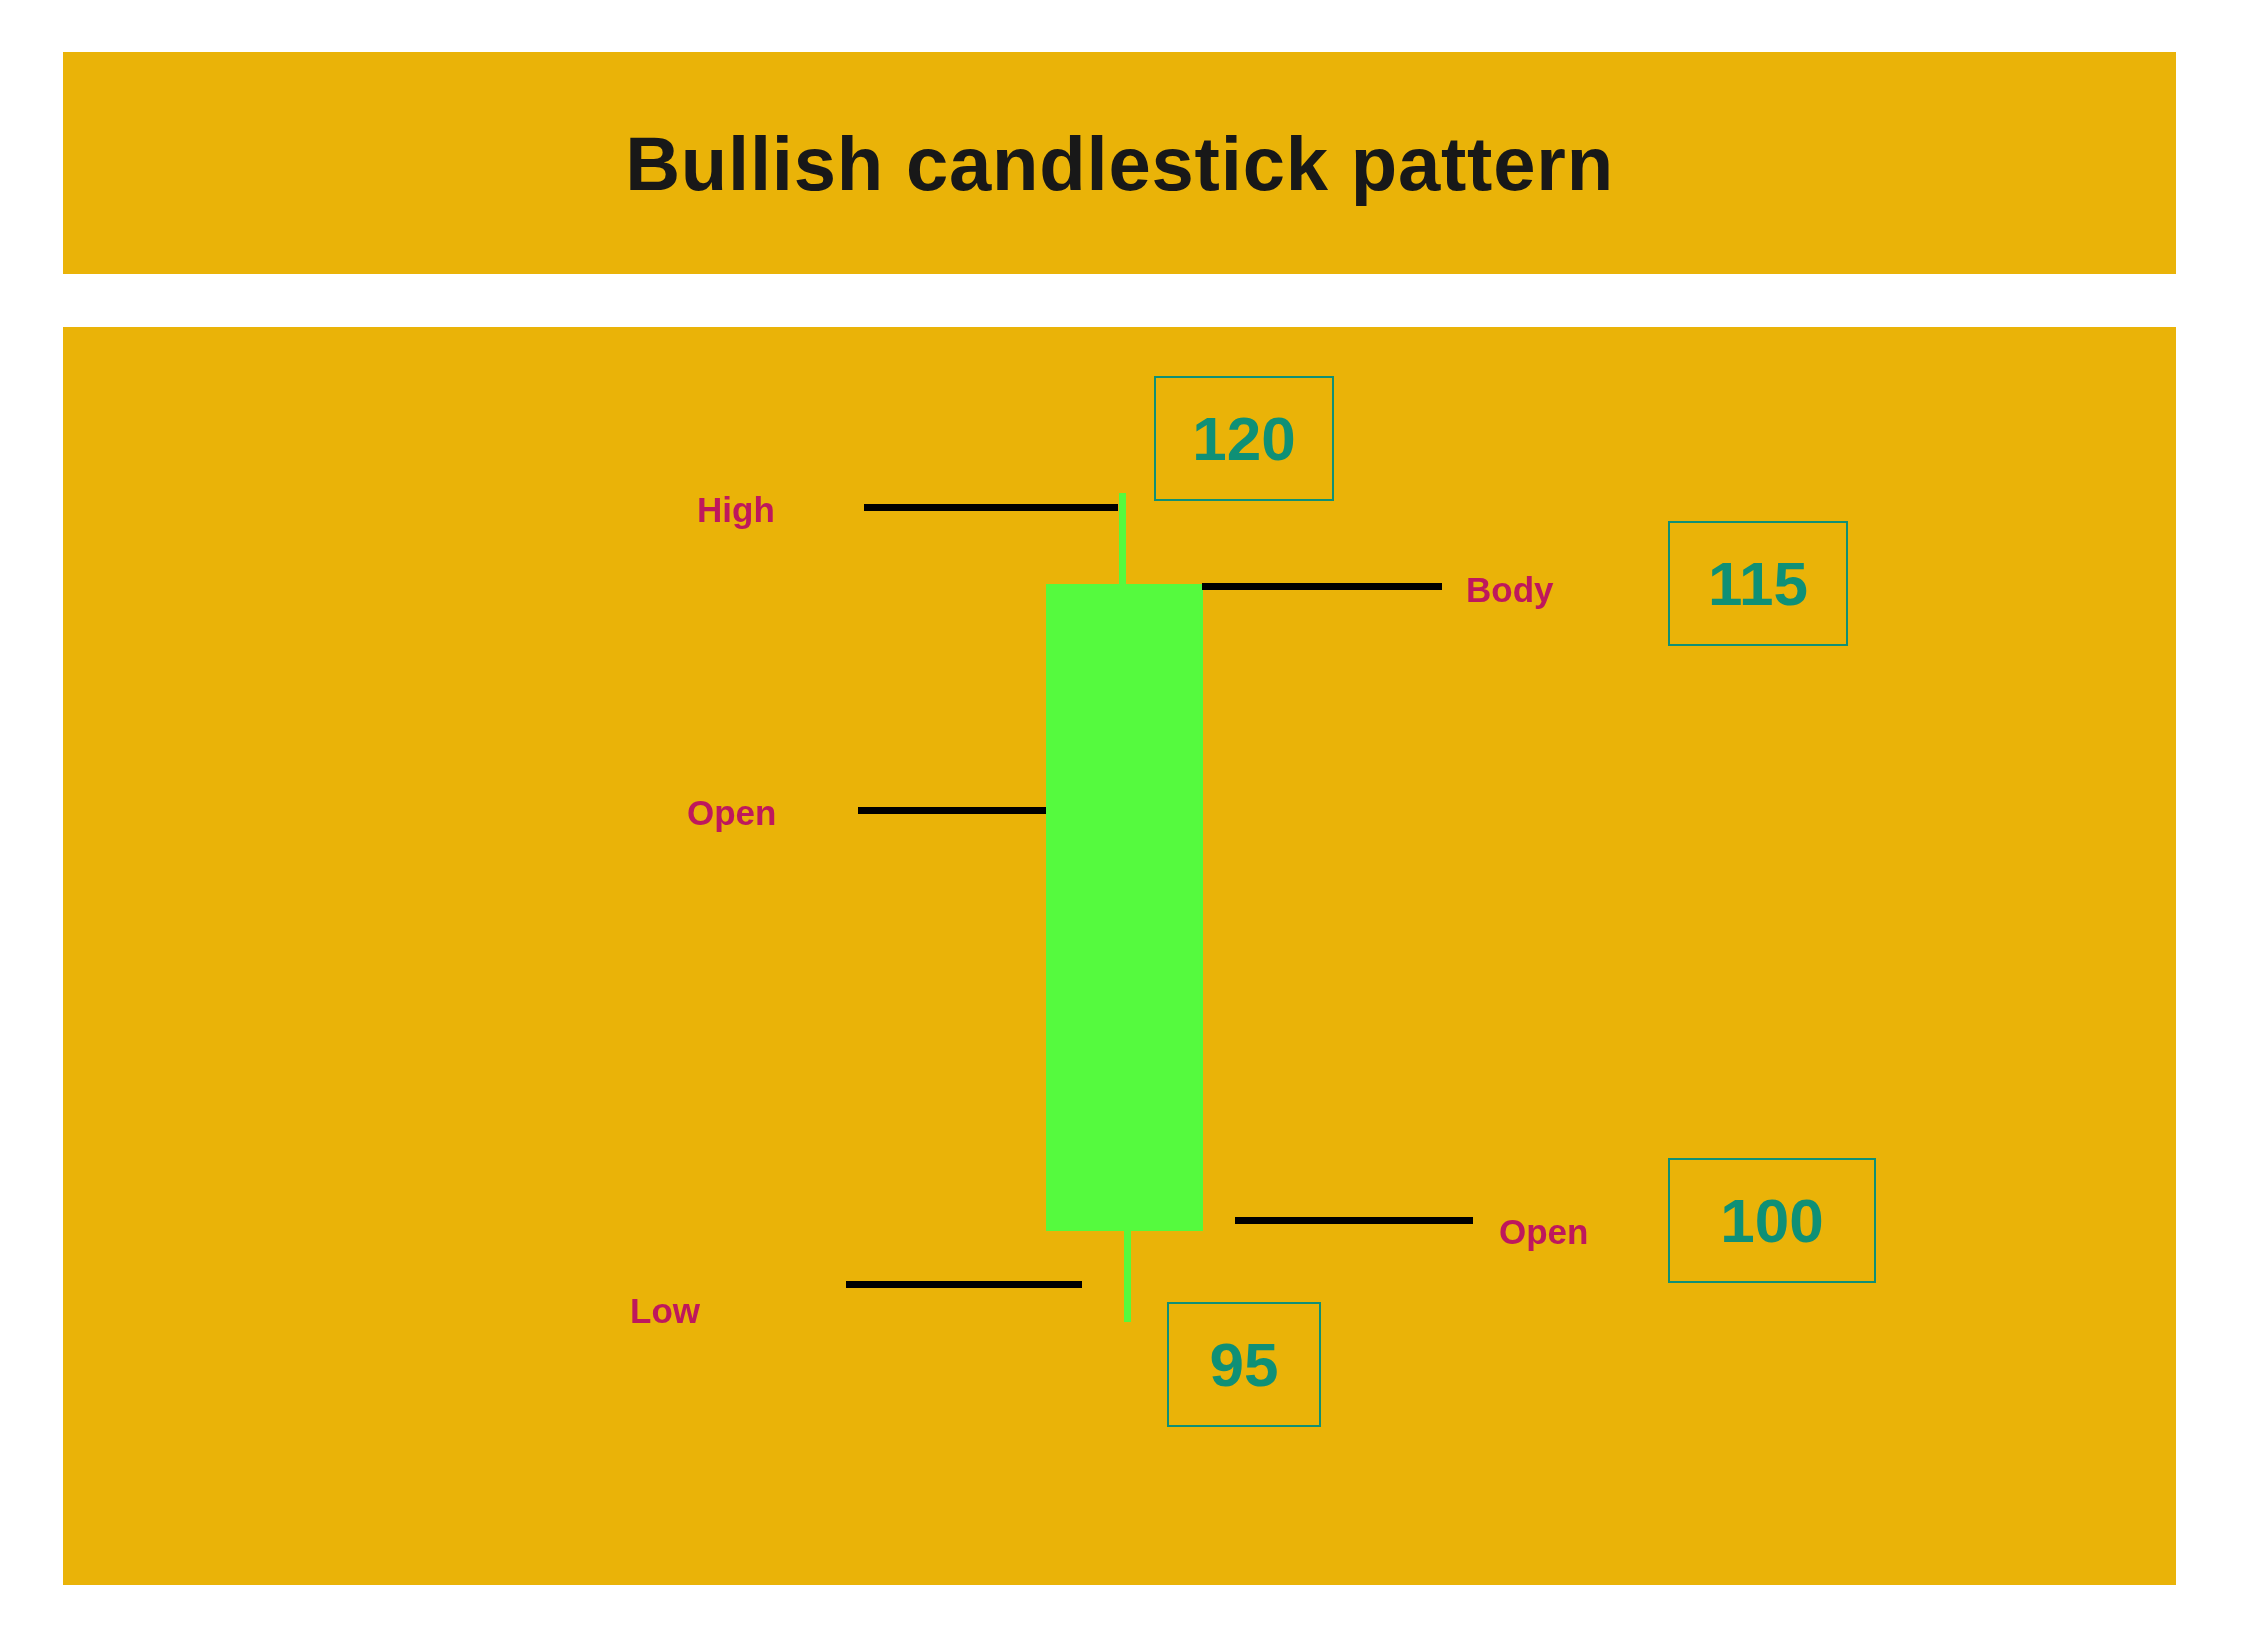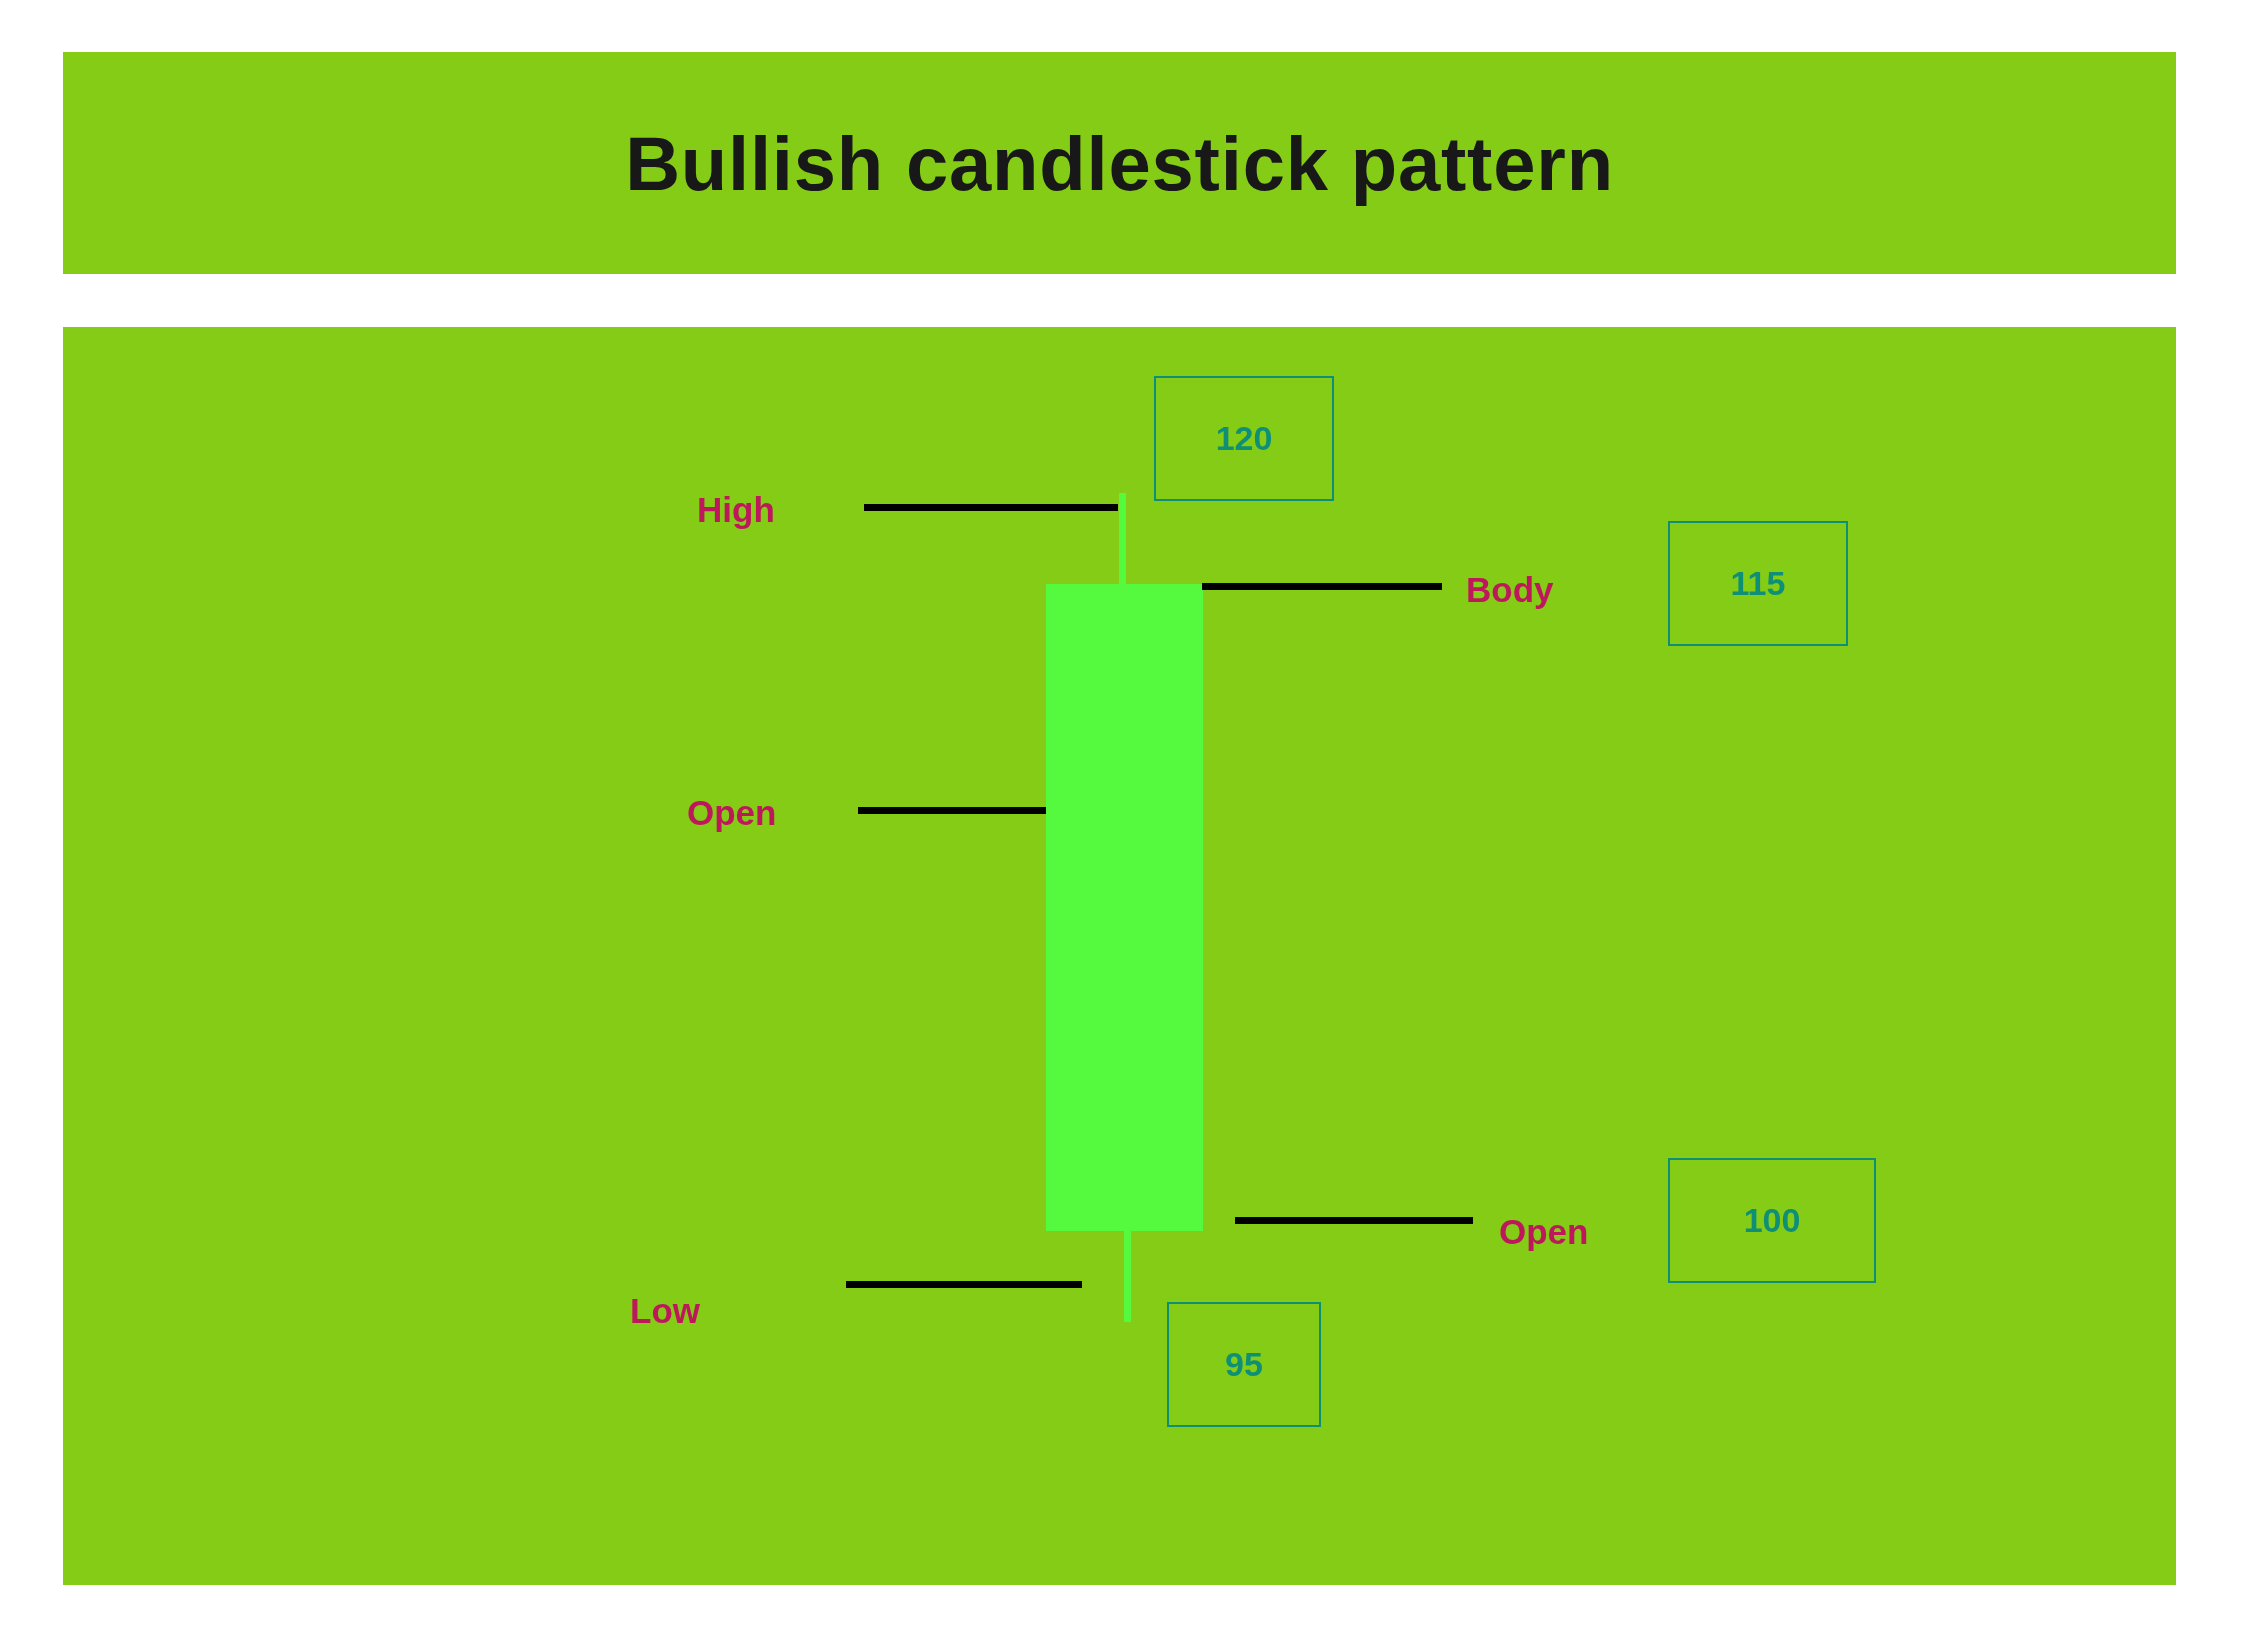--- a/index.html
+++ b/index.html
@@ -10,21 +10,21 @@
   .page {
     position: relative;
     width: 2250px;
     height: 1645px;
     background: #ffffff;
     font-family: "Liberation Sans", sans-serif;
     overflow: hidden;
   }
   .panel {
     position: absolute;
-    background: #84cc16;
+    background: #eab308;
   }
   .panel--title {
     left: 63px;
     top: 52px;
     width: 2113px;
     height: 222px;
   }
   .panel--main {
     left: 63px;
     top: 327px;
@@ -95,21 +95,21 @@
   .lbl--open  { left: 1499px; top: 1223px; margin-top: 8px; }
   .lbl--low   { left: 630px;  top: 1286px; margin-top: 24px; }
   
   .vbox {
     position: absolute;
     border: 2.5px solid #0f9076;
     box-sizing: border-box;
     display: flex;
     align-items: center;
     justify-content: center;
-    font-size: 34px;
+    font-size: 62px;
     font-weight: 600;
     color: #0f9076;
     background: transparent;
   }
   .vbox--120 { left: 1154px; top: 376px;  width: 180px; height: 125px; }
   .vbox--115 { left: 1668px; top: 521px;  width: 180px; height: 125px; }
   .vbox--100 { left: 1668px; top: 1158px; width: 208px; height: 125px; }
   .vbox--95  { left: 1167px; top: 1302px; width: 154px; height: 125px; }
 </style>
 </head>

